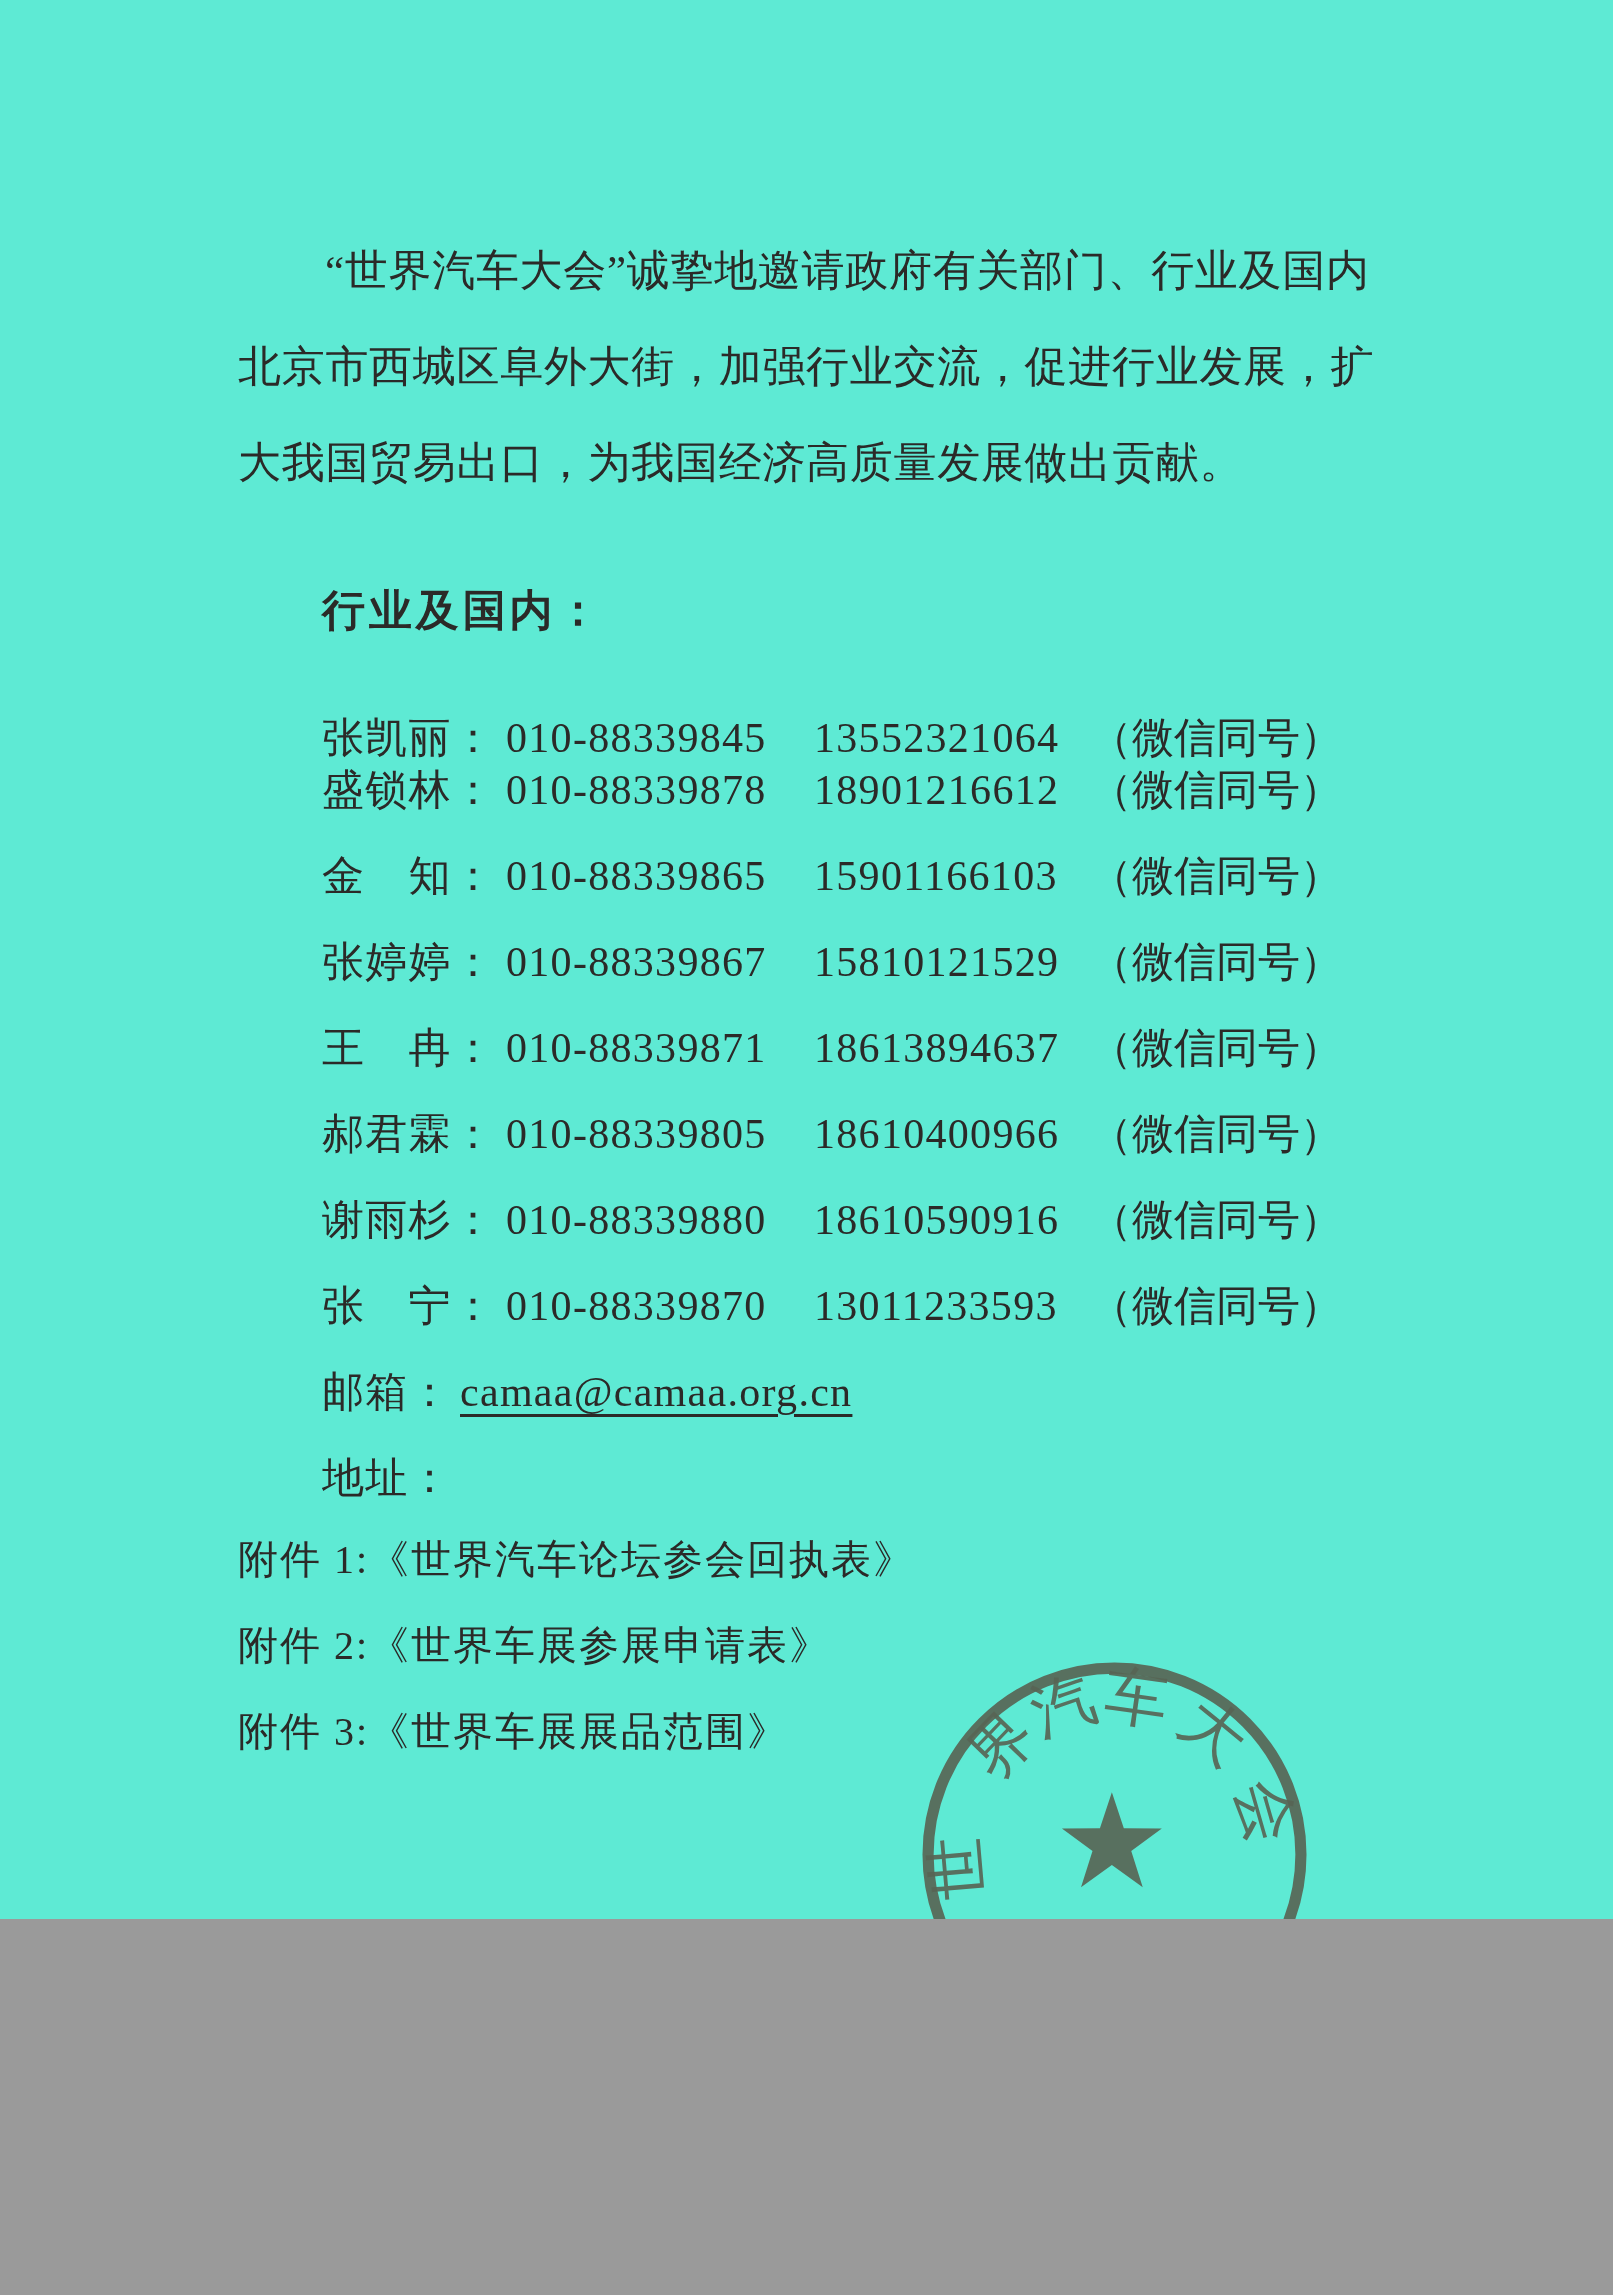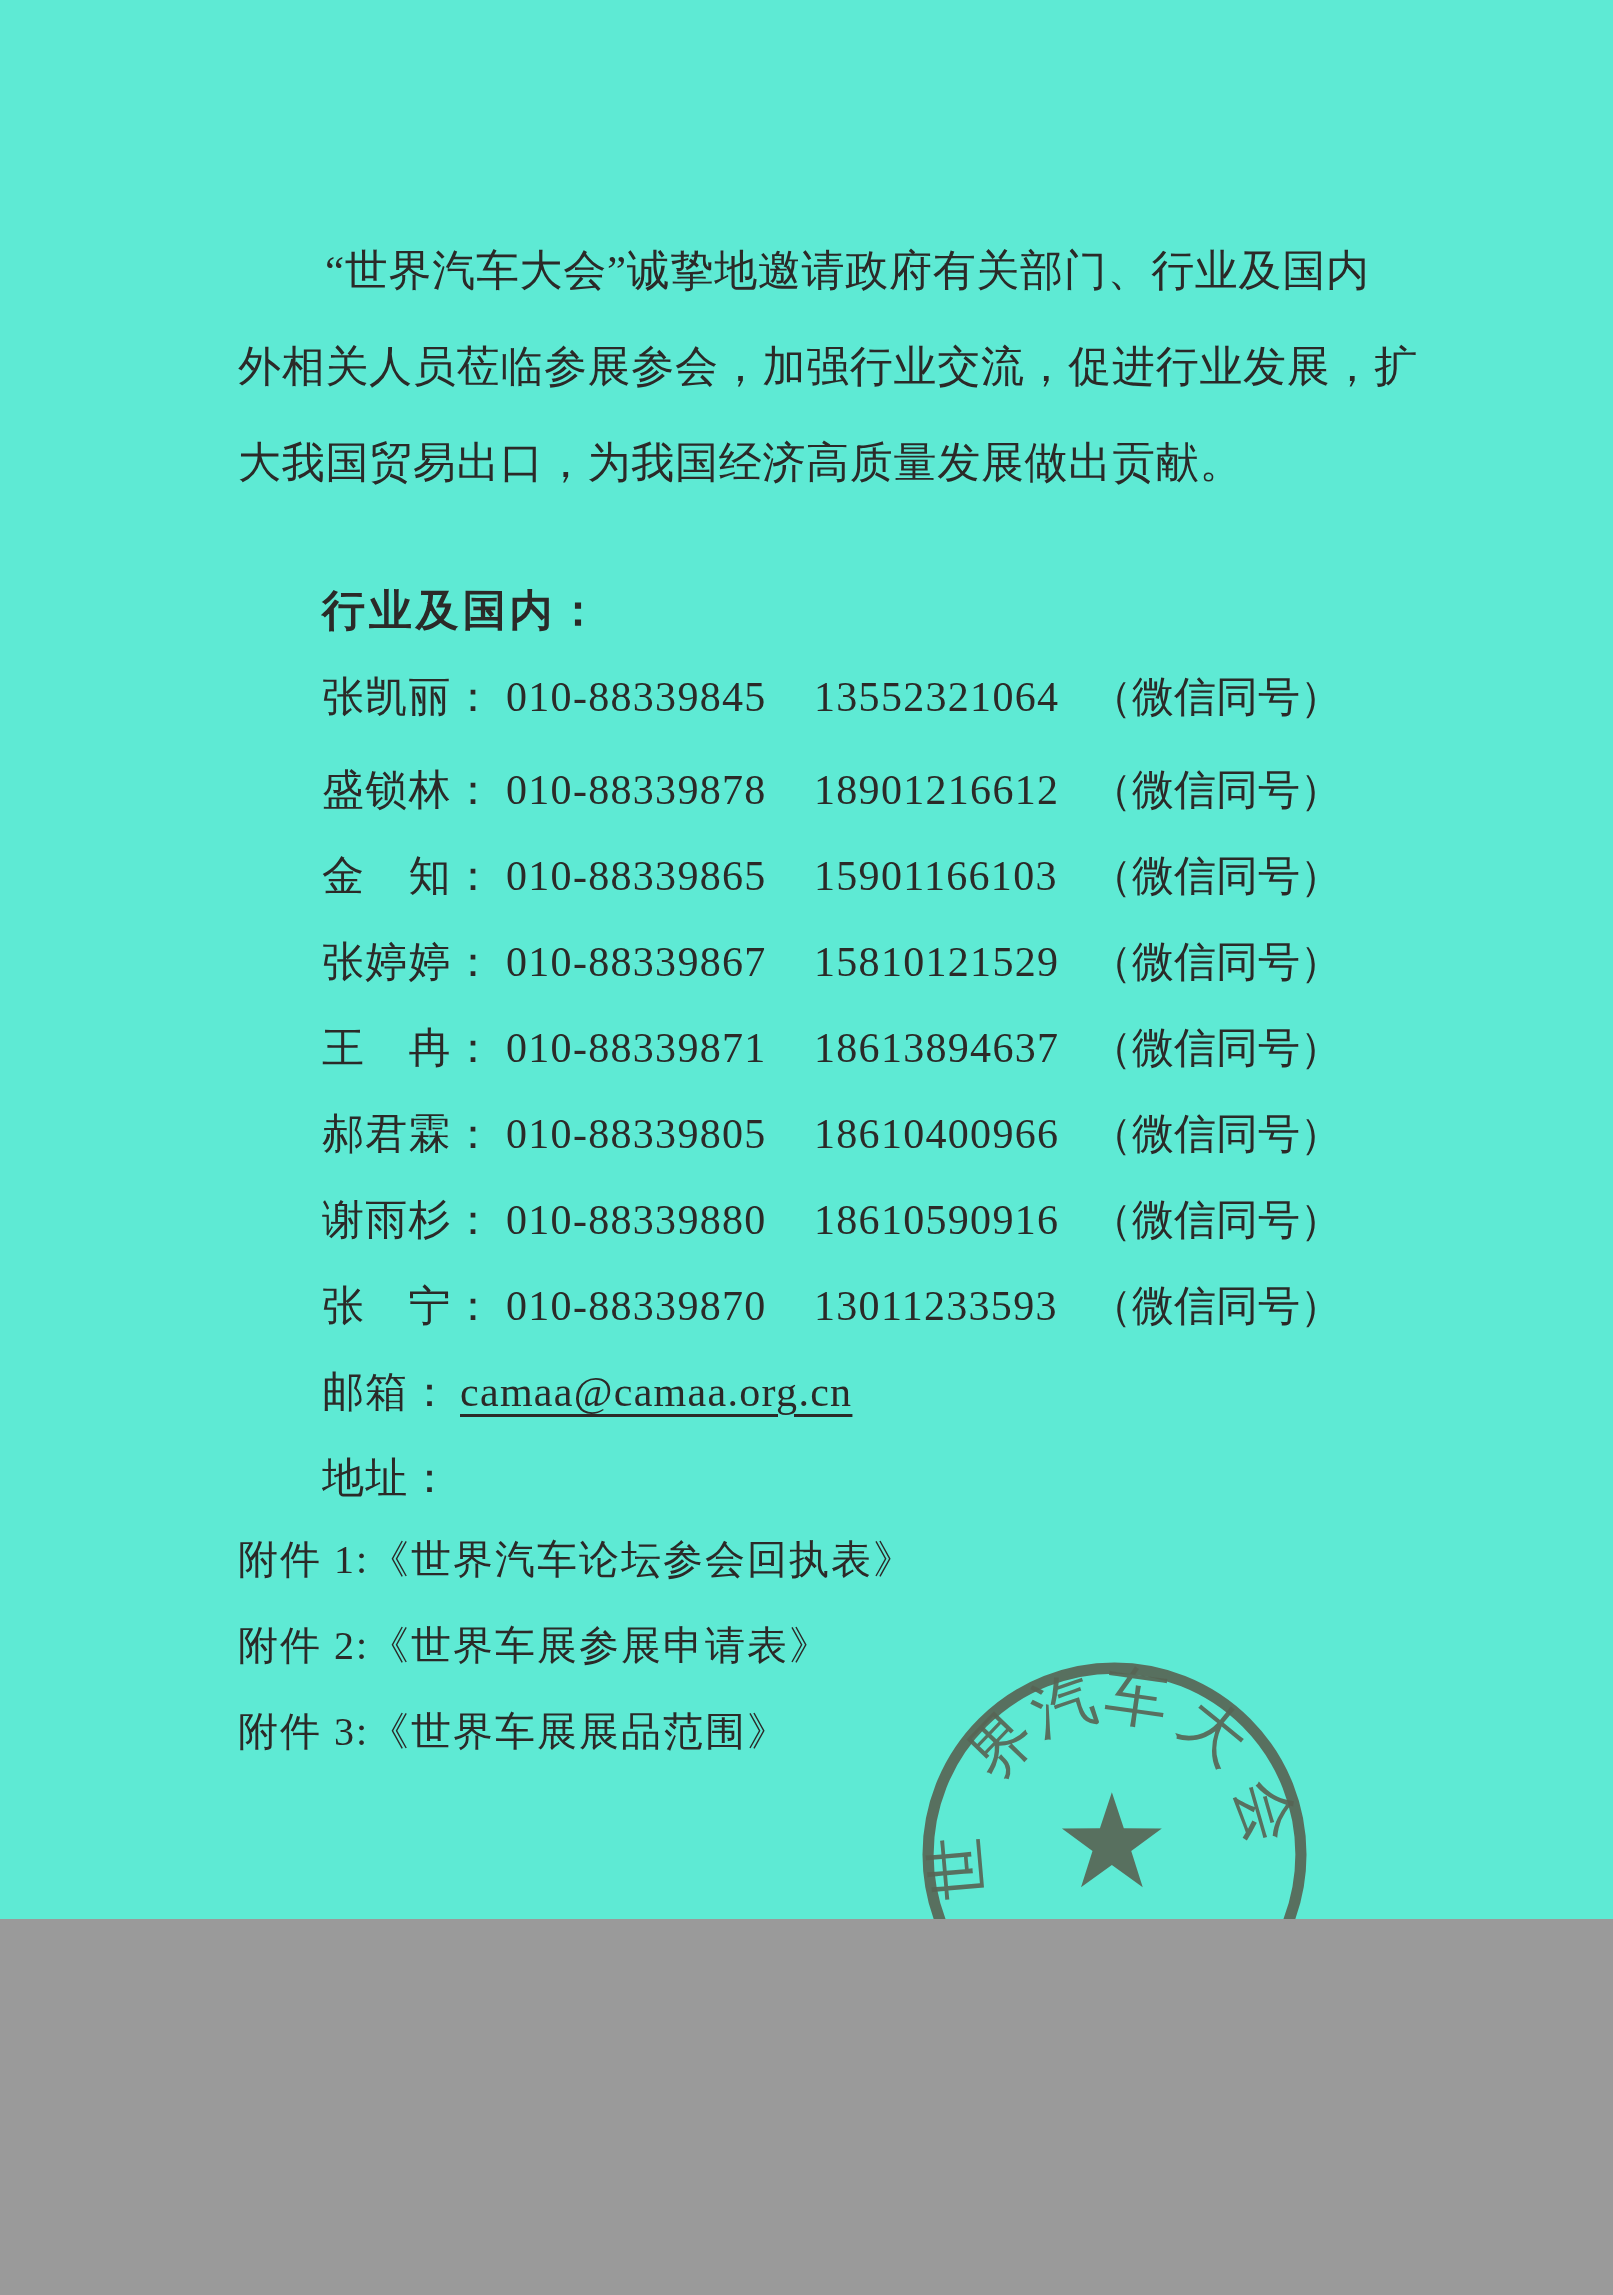--- a/index.html
+++ b/index.html
@@ -60,27 +60,27 @@
   }
   .seal text{font-family:"Liberation Serif","DejaVu Serif",serif;}
 </style>
 </head>
 <body>
 
 <div class="page">
 
   <div class="para">
     <div class="line indent">“世界汽车大会”诚挚地邀请政府有关部门、行业及国内</div>
-    <div class="line">外相关人员莅临参展参会，加强行业交流，促进行业发展，扩</div>
+    <div class="line">北京市西城区阜外大街，加强行业交流，促进行业发展，扩</div>
     <div class="line">大我国贸易出口，为我国经济高质量发展做出贡献。</div>
   </div>
 
   <div class="heading">行业及国内：</div>
 
-  <div class="crow" style="top:664px">
+  <div class="crow" style="top:705px">
     <span class="name">张凯丽：</span>
     <span class="tel">010-88339845</span>
     <span class="mobile">13552321064</span>
     <span class="note">（微信同号）</span>
   </div>
   <div class="crow" style="top:757px">
     <span class="name">盛锁林：</span>
     <span class="tel">010-88339878</span>
     <span class="mobile">18901216612</span>
     <span class="note">（微信同号）</span>

